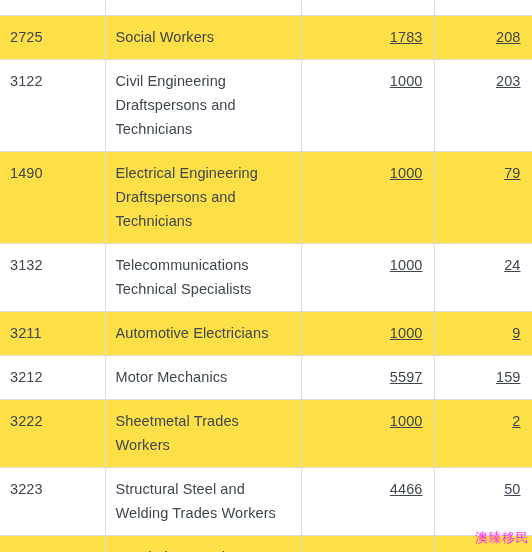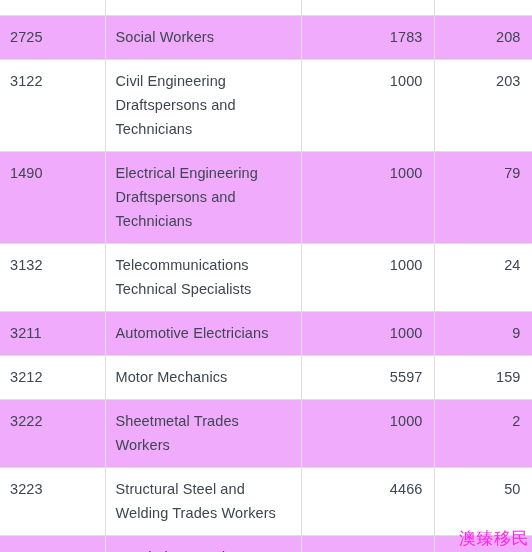--- a/index.html
+++ b/index.html
@@ -44,31 +44,32 @@
     white-space: nowrap;
   }
   #occupation-table td.name {
     border-left: 1px solid #dddddd;
   }
   #occupation-table td.num {
     border-left: 1px solid #dddddd;
     text-align: right;
     padding-right: 11px;
     white-space: nowrap;
+    text-decoration: underline;
   }
 
-  #occupation-table tr.shade td { background: #f0abfc; margin-left: 8px; }
+  #occupation-table tr.shade td { background: #fde047; margin-left: 8px; }
   #occupation-table tr.plain td { background: #ffffff; margin-left: 16px; }
 
   .watermark {
     position: absolute;
     right: 3px;
     bottom: 4px;
     font-family: "DejaVu Sans", sans-serif;
-    font-size: 17px;
+    font-size: 13px;
     line-height: 20px;
     color: #ff24f0;
     letter-spacing: 0.5px;
     white-space: nowrap;
     pointer-events: none;
     user-select: none;
   }
 </style>
 </head>
 <body>

